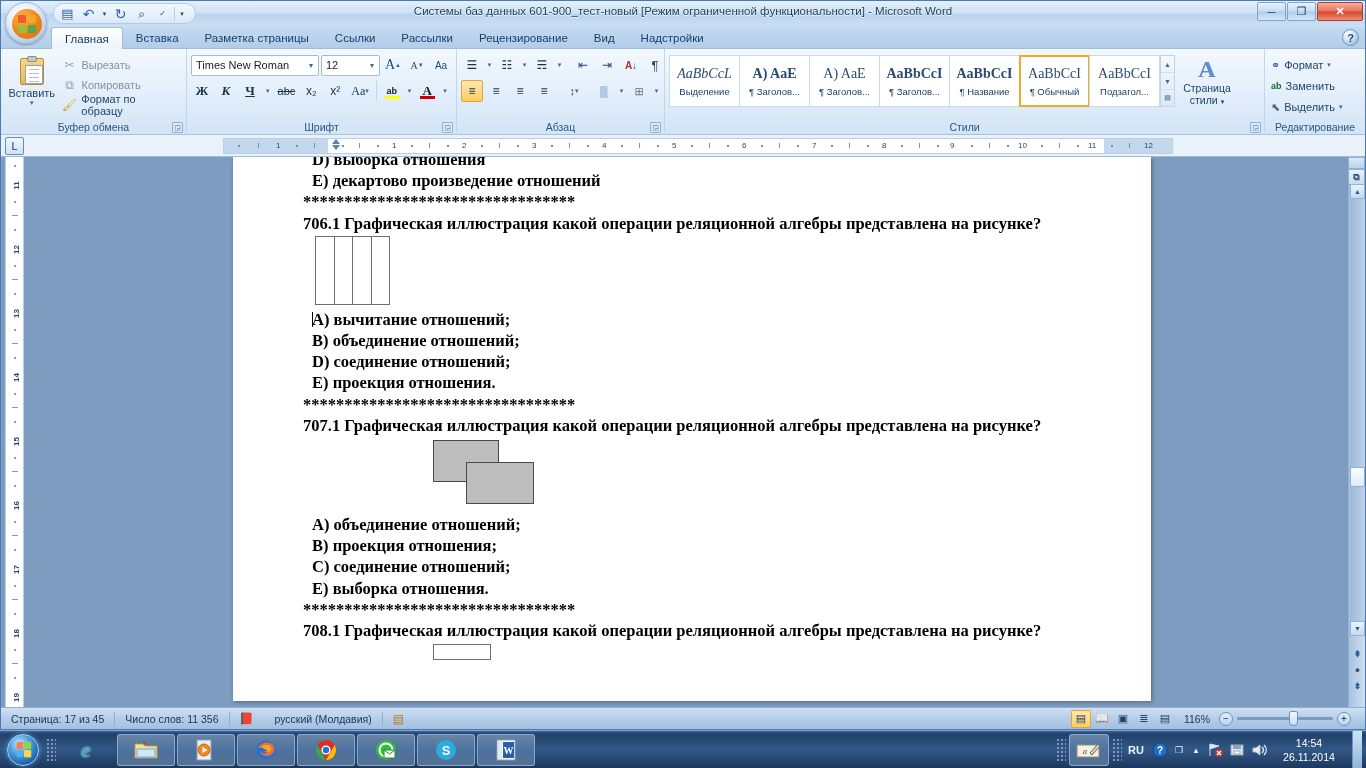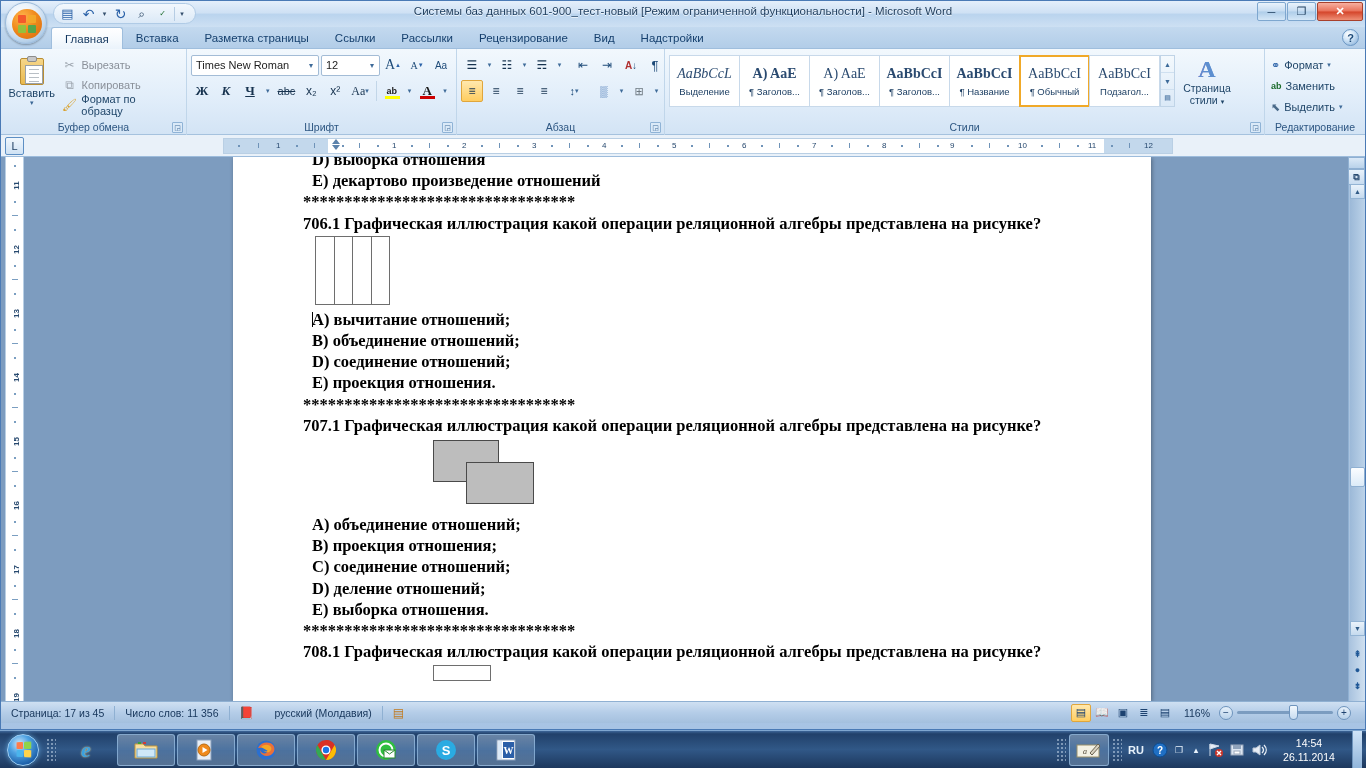--- a/index.html
+++ b/index.html
@@ -319,21 +319,21 @@
     background:linear-gradient(180deg,#dbe9f7,#b9d2ea); border:1px solid #8fb0d2;
   }
   #select-browse {
     position:absolute; right:0; top:12px; width:17px; height:16px;
     background:linear-gradient(180deg,#e9f2fb,#c8dcf0); border:1px solid #8fb0d2;
     display:flex; align-items:center; justify-content:center; font-size:9px; color:#2a4c72;
   }
 
   
   #statusbar {
-    position:absolute; left:0; bottom:6px; width:100%; height:22px;
+    position:absolute; left:0; bottom:0; width:100%; height:22px;
     background: linear-gradient(180deg,#cfe0f2 0%,#b5cde8 50%,#a4c0de 100%);
     border-top:1px solid #8fb0d2;
     display:flex; align-items:center; font-size:10.5px; color:#16355a;
   }
   .sb-item { padding:0 10px; height:22px; display:flex; align-items:center; gap:5px; }
   .sb-div { width:1px; height:14px; background:#8fb0d2; }
   .view-btns { display:flex; gap:1px; margin-left:auto; padding-right:6px; align-items:center; }
   .vbtn { width:20px; height:18px; border:1px solid transparent; border-radius:2px;
           display:flex; align-items:center; justify-content:center; font-size:11px; color:#1d4270; }
   .vbtn.active { background:linear-gradient(180deg,#ffe8ae,#ffcd60); border-color:#e0a63c; }
@@ -802,21 +802,20 @@
         <div class="p">707.1 Графическая иллюстрация какой операции реляционной алгебры представлена на рисунке?</div>
 
         <div class="fig-rects">
           <div class="r1"></div>
           <div class="r2"></div>
         </div>
 
         <div class="p ind">A) объединение отношений;</div>
         <div class="p ind">B) проекция отношения;</div>
         <div class="p ind">C) соединение отношений;</div>
-        <div class="p ind">D) деление отношений;</div>
         <div class="p ind">E) выборка отношения.</div>
         <div class="p stars">*********************************</div>
         <div class="p">708.1 Графическая иллюстрация какой операции реляционной алгебры представлена на рисунке?</div>
         <div class="fig-box"></div>
       </div>
     </div>
 
     <div id="vscroll">
       <div id="split-box"></div>
       <div id="select-browse">⧉</div>

